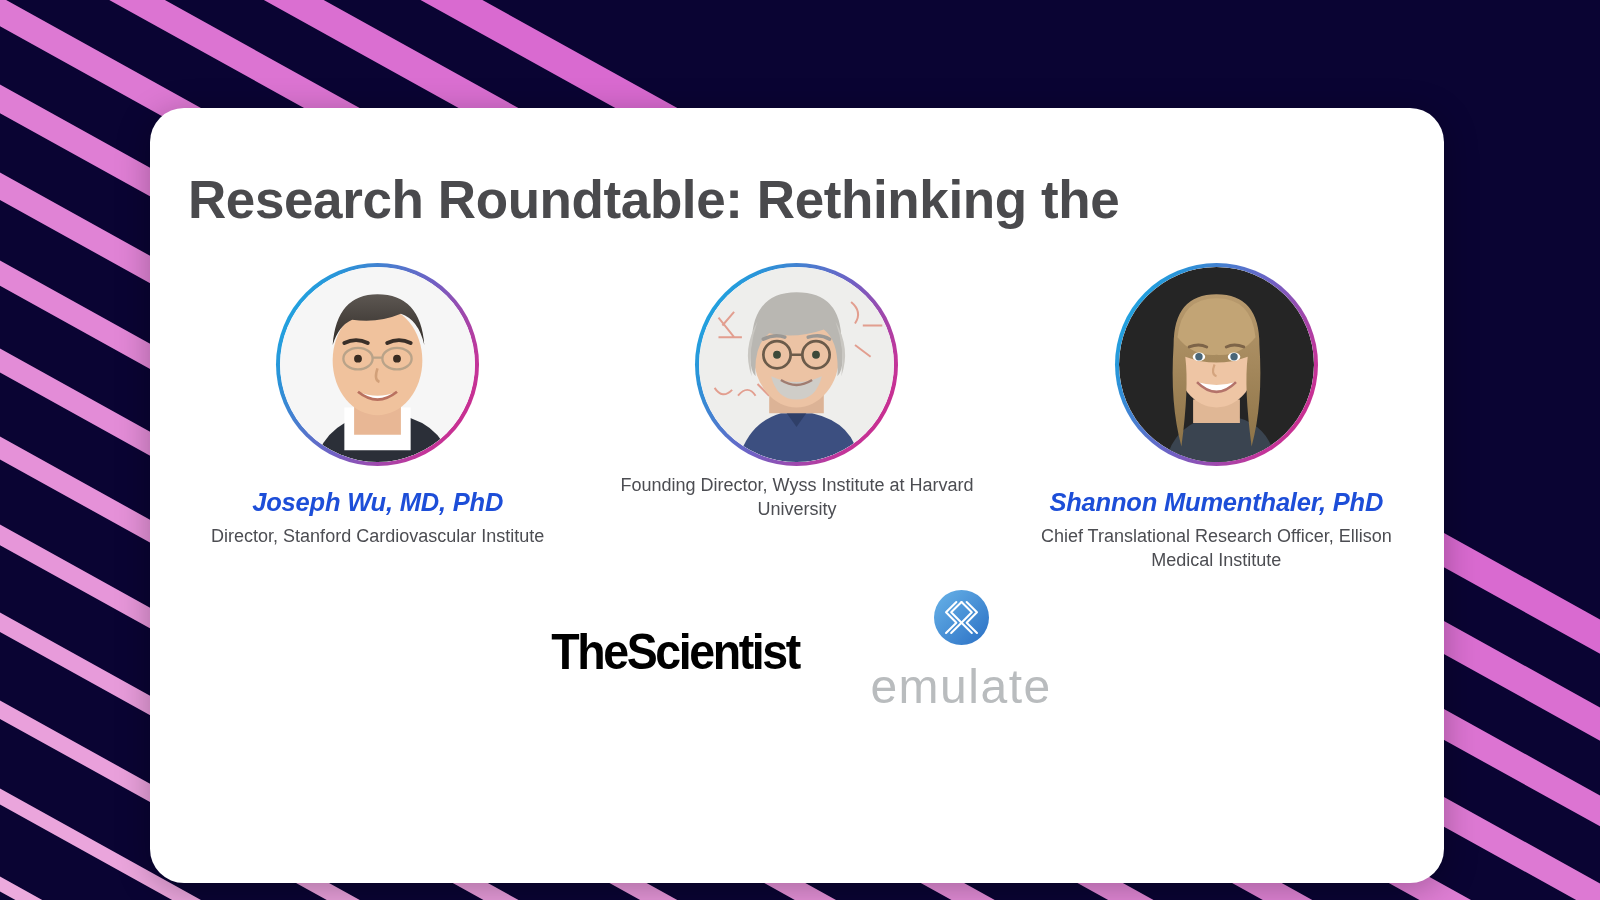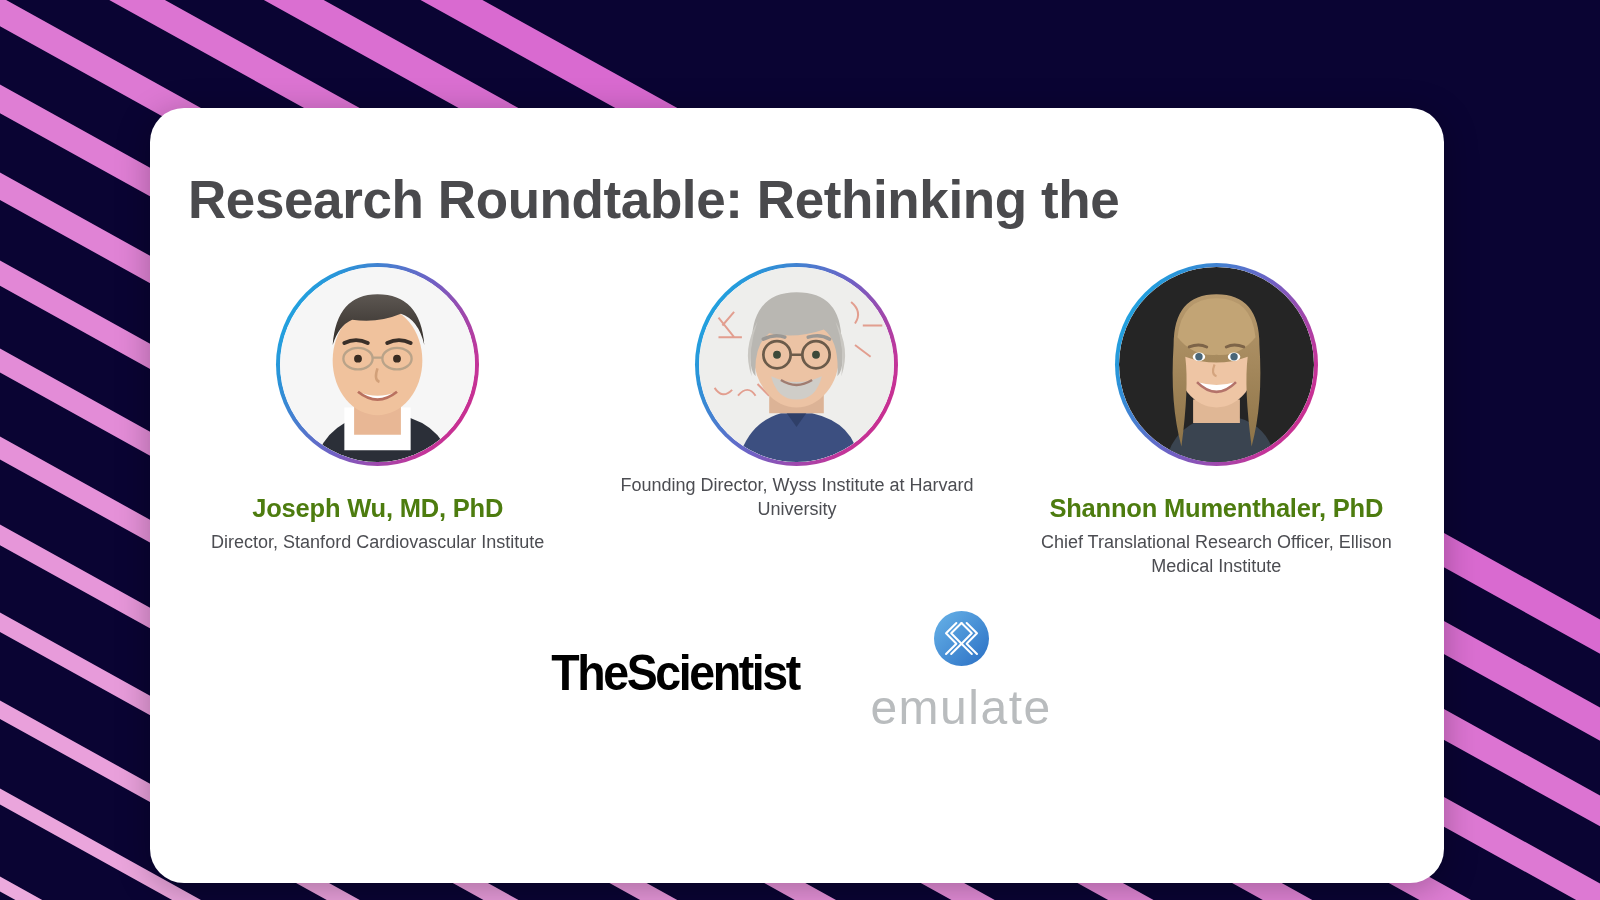--- a/index.html
+++ b/index.html
@@ -61,40 +61,41 @@
   .avatar-inner {
     width:100%; height:100%;
     border-radius:50%;
     overflow:hidden;
     background:#fff;
     position:relative;
   }
   .avatar-inner svg { display:block; width:100%; height:100%; }
 
   .sp-name {
-    margin-top:28px;
+    margin-top:22px;
     font-size:25.5px;
     font-weight:bold;
-    color:#4d7c0f;
+    color:#1d4ed8;
     text-align:center;
     letter-spacing:-0.2px;
     white-space:nowrap;
+    font-style:italic;
   }
   .sp-role {
     margin-top:7px;
     font-size:18px;
     line-height:1.38;
     color:#4c4d52;
     text-align:center;
     max-width:410px;
   }
 
   
   #logos {
-    margin-top:32px;
+    margin-top:17px;
     display:flex;
     align-items:center;
     justify-content:center;
     gap:62px;
   }
   #logo-scientist {
     font-family:"Liberation Sans", sans-serif;
     font-size:50px;
     font-weight:bold;
     color:#000;

